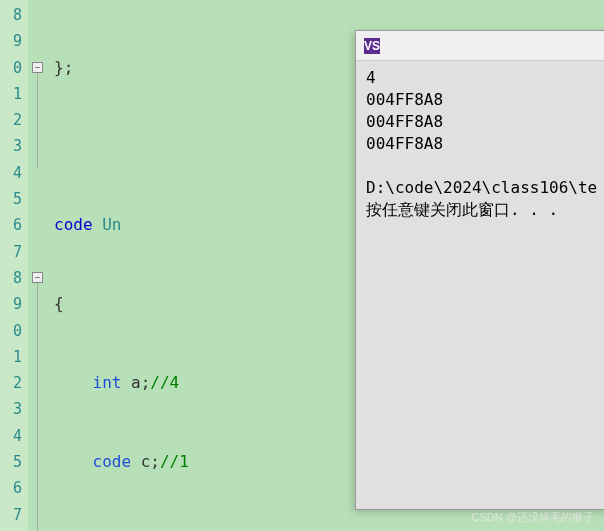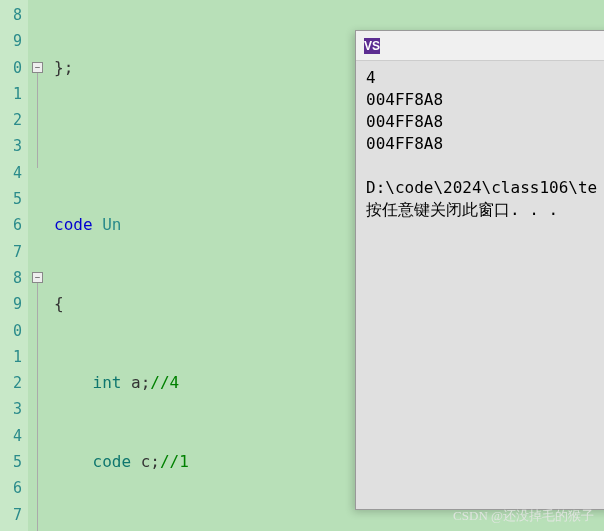--- a/index.html
+++ b/index.html
@@ -53,21 +53,21 @@
     }
     .code {
       flex: 1;
       line-height: 26.3px;
       padding-top: 2px;
       white-space: pre;
       color: #333;
     }
     .code-line { height: 26.3px; padding-left: 6px; }
     .kw { color: #0000d0; }
-    .typ { color: #0f766e; }
+    .typ { color: #1d4ed8; }
     .cls { color: #2b8b8b; }
     .com { color: #008000; }
     .console {
       position: absolute;
       top: 30px;
       left: 355px;
       width: 260px;
       height: 480px;
       background: #e0e0e0;
       border: 1px solid #999;
@@ -101,22 +101,22 @@
       font-family: "SimSun", Consolas, monospace;
       font-size: 16px;
       line-height: 22px;
       color: #000;
       white-space: pre;
     }
     .watermark {
       position: absolute;
       bottom: 6px;
       right: 10px;
-      font-family: Liberation Serif, serif;
-      font-size: 13px;
+      font-family: Liberation Sans, sans-serif;
+      font-size: 11px;
       color: rgba(230,230,230,0.85);
     }
   </style>
 </head>
 <body>
 
 <div class="editor">
   <div class="gutter">
     <div>8</div>
       <div>9</div>

